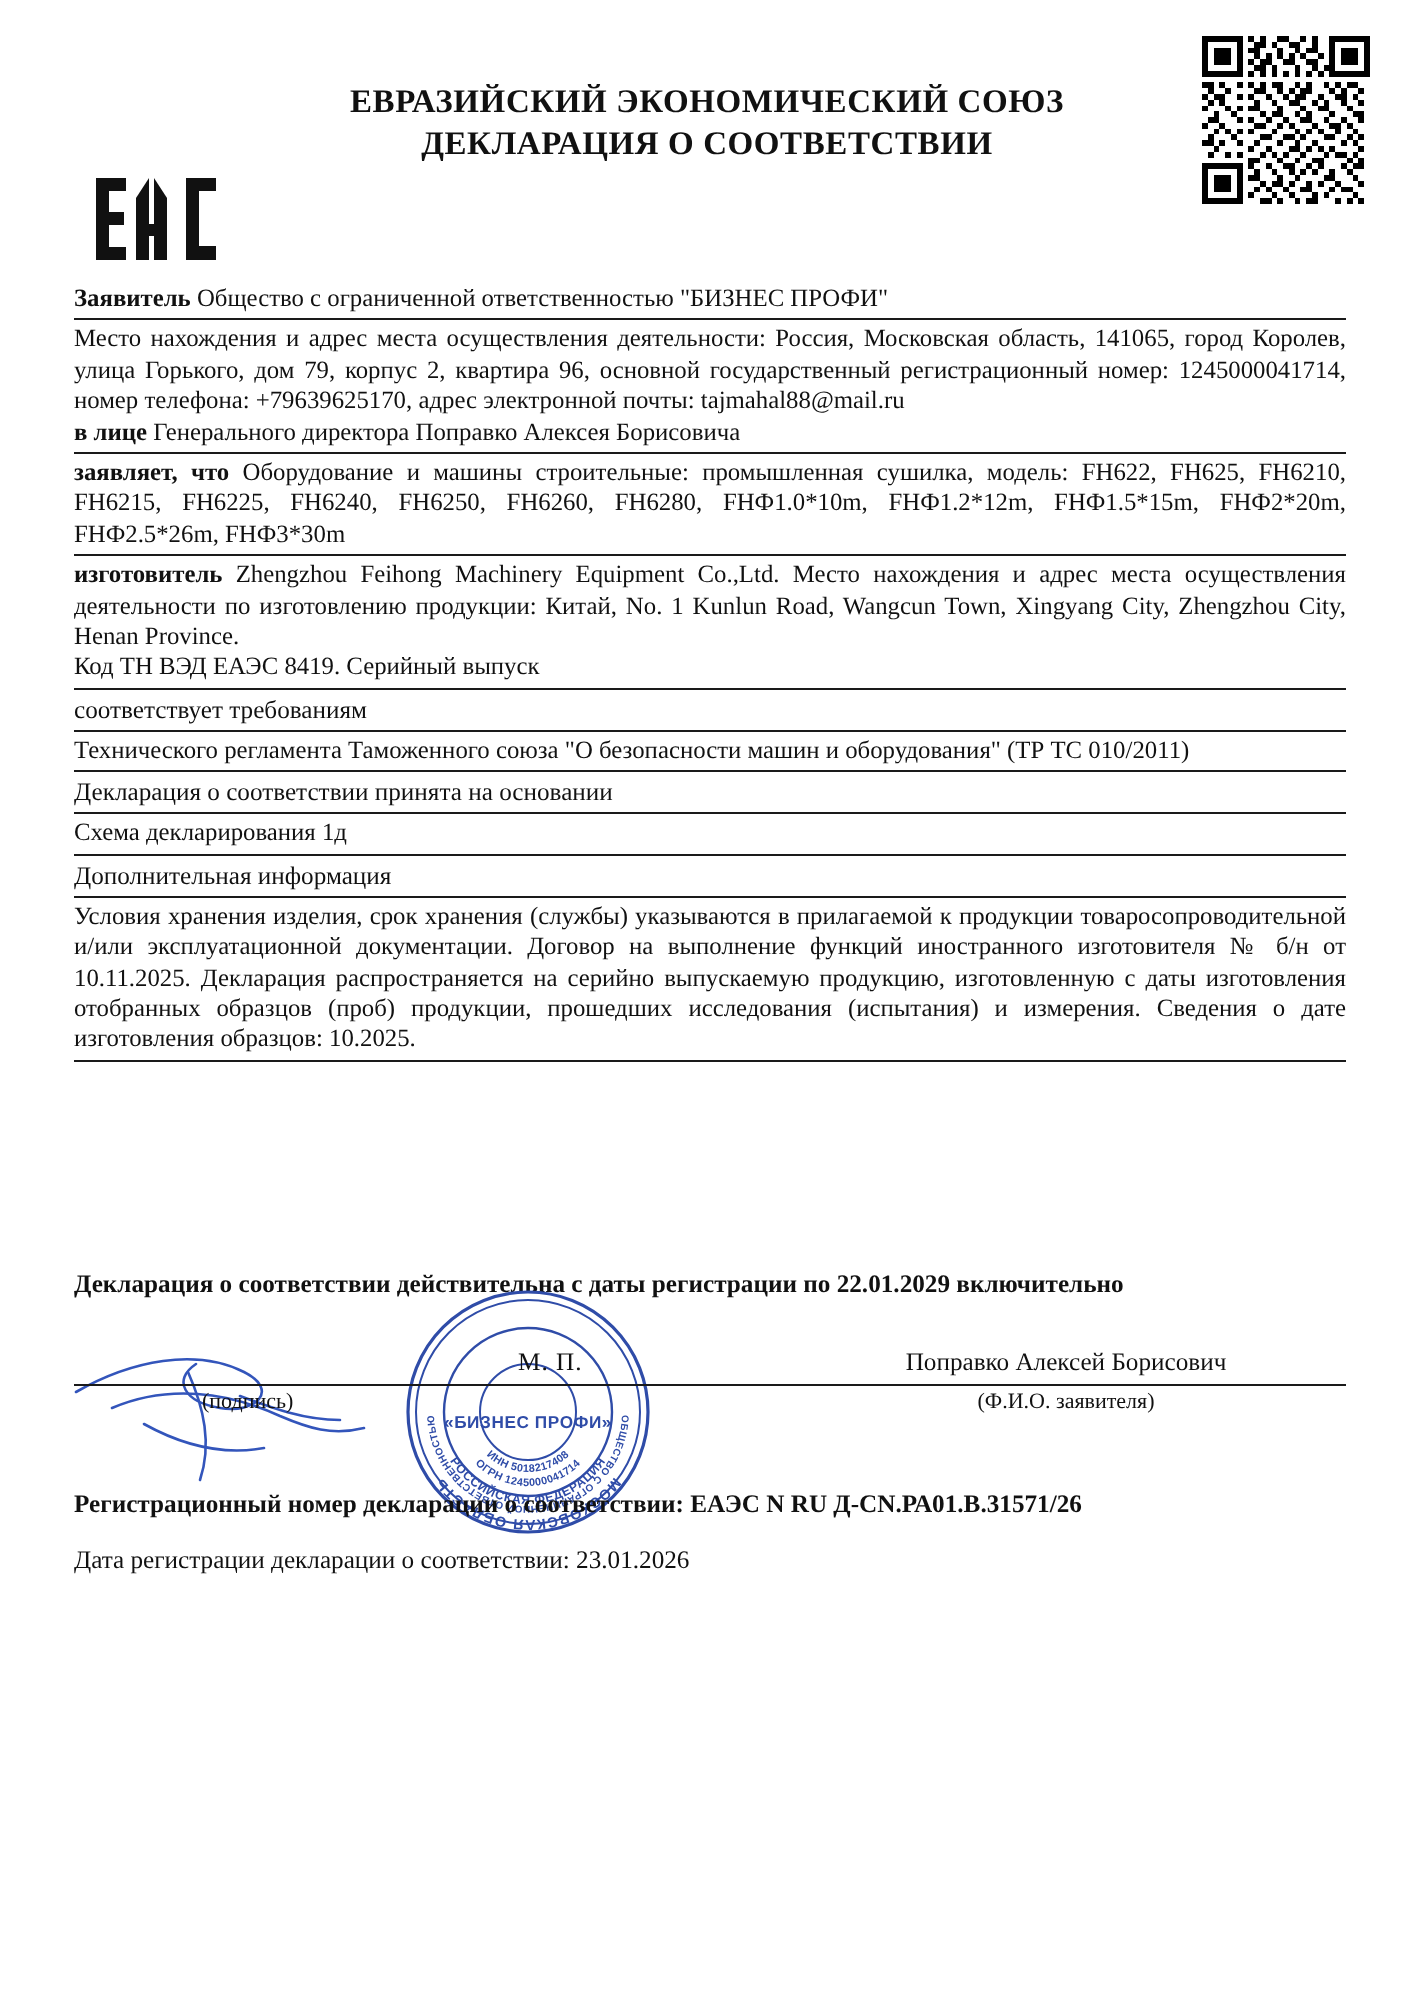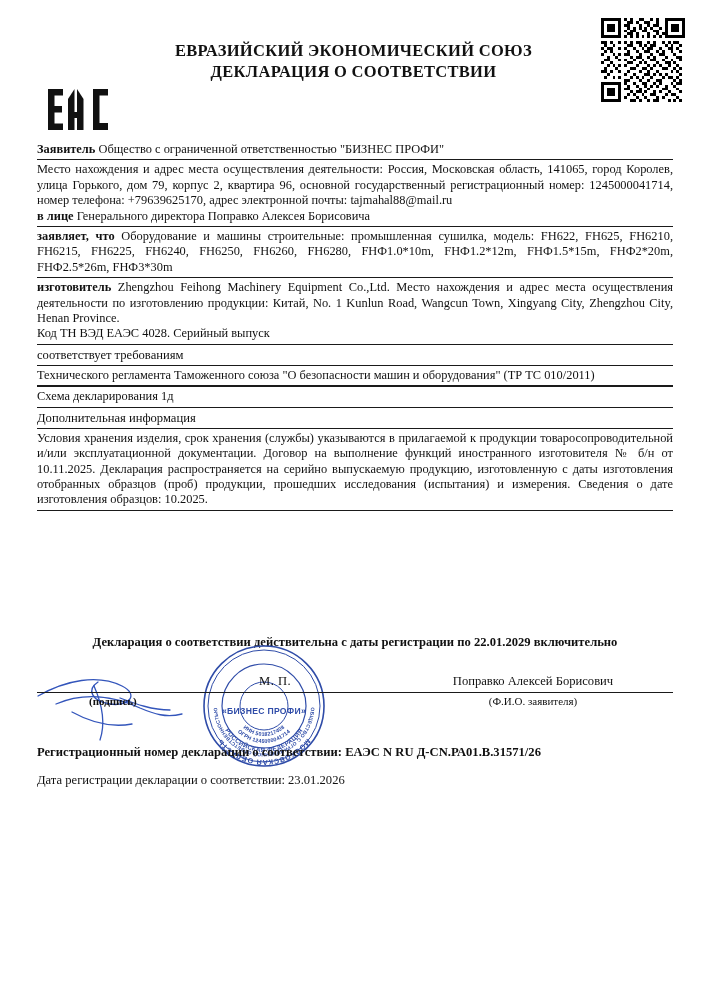--- a/index.html
+++ b/index.html
@@ -87,21 +87,20 @@
 
   
   .validity {
     position: absolute;
     left: 37px;
     top: 634px;
     width: 636px;
     font-size: 12.6px;
     font-weight: bold;
     line-height: 16px;
-    text-align: center;
   }
 
   
   .sig {
     position: absolute;
     left: 37px;
     top: 672px;
     width: 636px;
     height: 60px;
   }
@@ -122,24 +121,23 @@
   .sig-name {
     position: absolute;
     left: 356px;
     top: 2px;
     width: 280px;
     text-align: center;
     font-size: 12.6px;
   }
   .sig-cap-left {
     position: absolute;
-    left: 52px;
+    left: 64px;
     top: 23px;
     font-size: 11px;
-    font-weight: bold;
   }
   .sig-cap-right {
     position: absolute;
     left: 356px;
     top: 23px;
     width: 280px;
     text-align: center;
     font-size: 11px;
   }
 
@@ -464,32 +462,33 @@
         <span>Оборудование и машины строительные: промышленная сушилка, модель: FH622, FH625, FH6210, FH6215, FH6225, FH6240, FH6250, FH6260, FH6280, FHФ1.0*10m, FHФ1.2*12m, FHФ1.5*15m, FHФ2*20m, FHФ2.5*26m, FHФ3*30m</span>
       </div>
     </div>
     <div class="rule"></div>
 
     <div class="blk">
       <div class="t just">
         <b class="lab">изготовитель</b>
         <span>Zhengzhou Feihong Machinery Equipment Co.,Ltd. Место нахождения и адрес места осуществления деятельности по изготовлению продукции: Китай, No. 1 Kunlun Road, Wangcun Town, Xingyang City, Zhengzhou City, Henan Province.</span>
       </div>
-      <div class="t">Код ТН ВЭД ЕАЭС 4028. Серийный выпуск</div>
+      <div class="t">Код ТН ВЭД ЕАЭС 8419. Серийный выпуск</div>
     </div>
     <div class="rule"></div>
 
     <div class="hdrow">соответствует требованиям</div>
     <div class="rule"></div>
 
     <div class="blk">
       <div class="t just">Технического регламента Таможенного союза "О безопасности машин и оборудования" (ТР ТС 010/2011)</div>
     </div>
     <div class="rule"></div>
 
+    <div class="hdrow">Декларация о соответствии принята на основании</div>
     <div class="rule"></div>
 
     <div class="blk">
       <div class="t">Схема декларирования 1д</div>
     </div>
     <div class="rule"></div>
 
     <div class="hdrow">Дополнительная информация</div>
     <div class="rule"></div>
 

